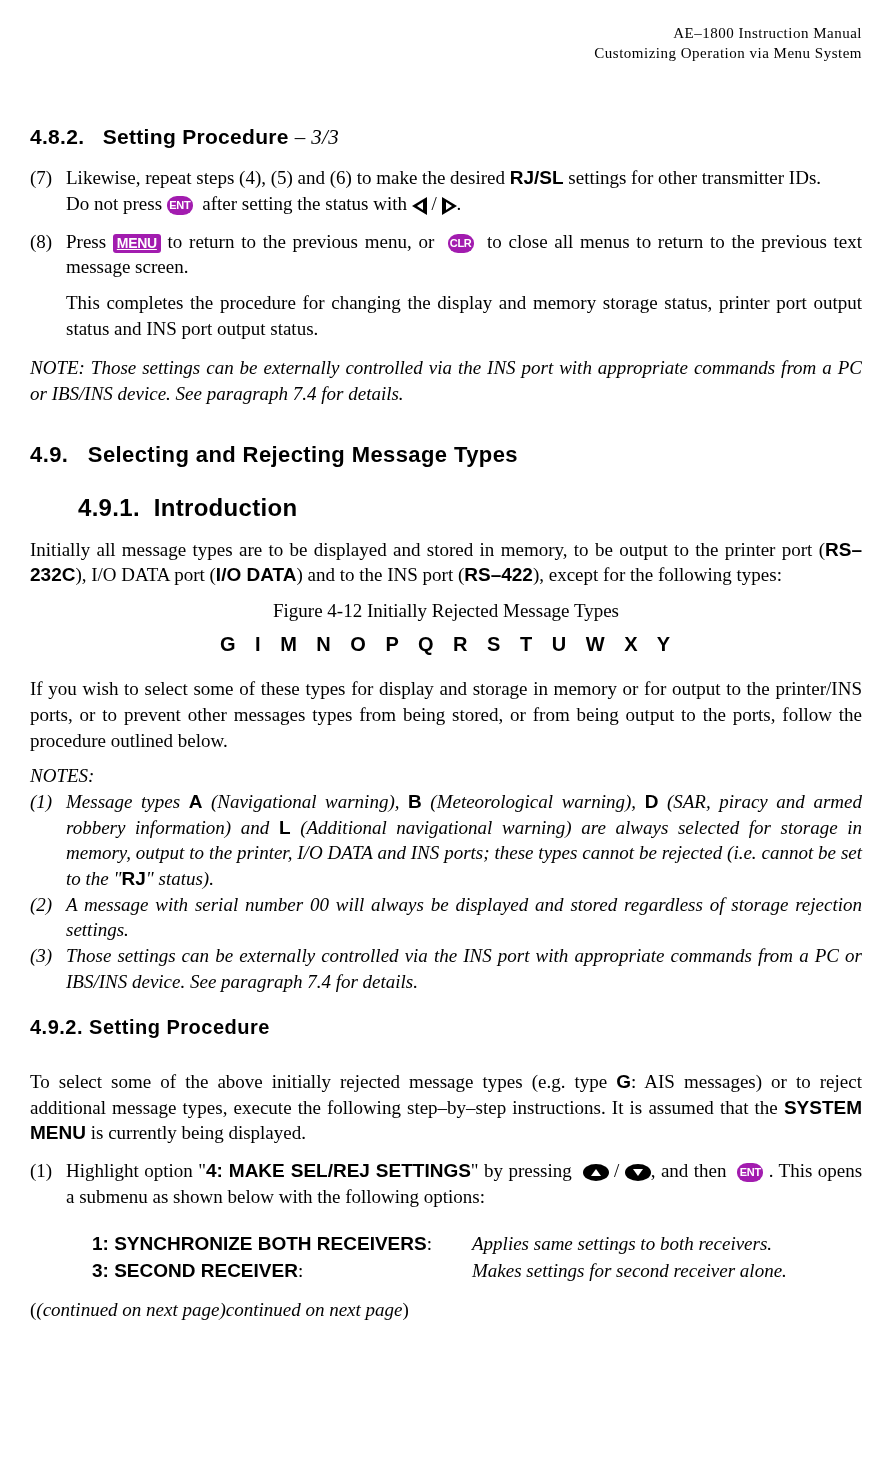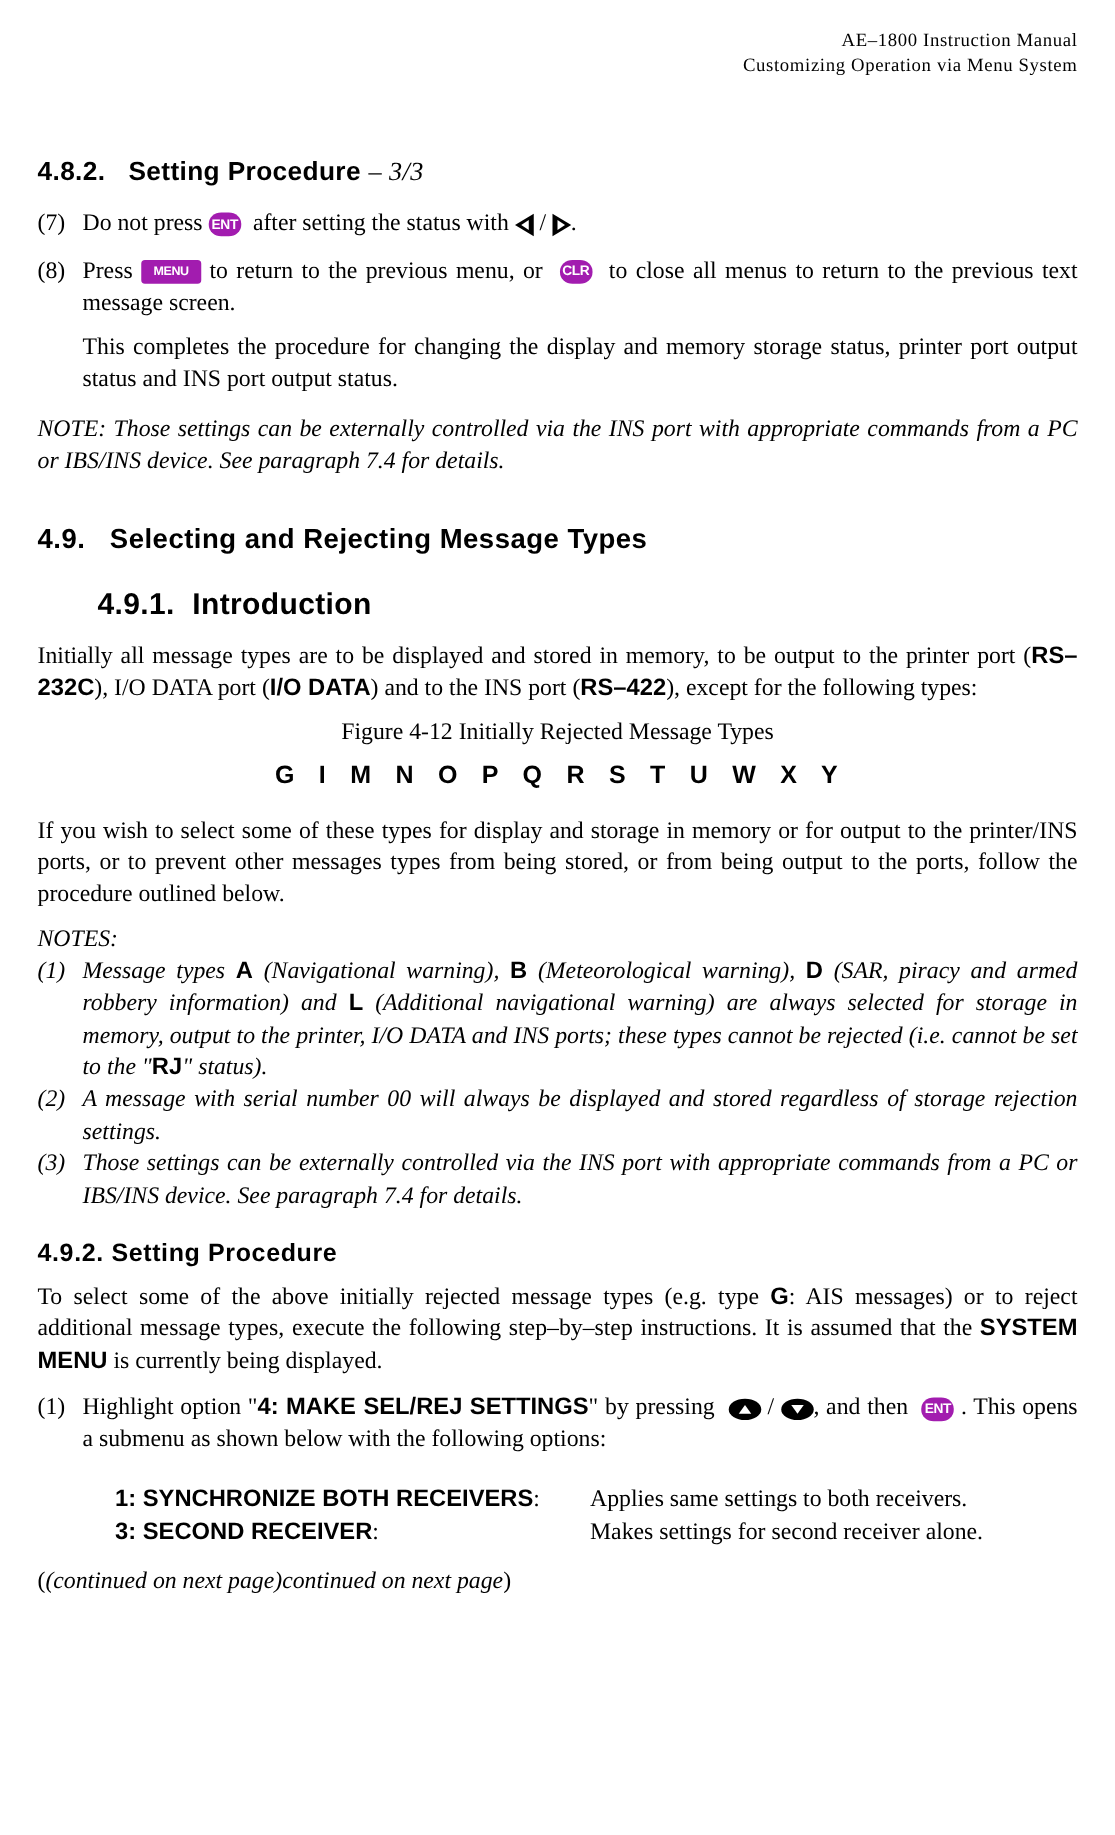--- a/index.html
+++ b/index.html
@@ -57,22 +57,23 @@
       font-weight: bold;
       font-size: 11px;
       width: 26px;
       height: 19px;
       border-radius: 10px / 9px;
       vertical-align: middle;
       letter-spacing: -0.3px;
     }
     .key-menu {
       border-radius: 3px;
-      font-size: 10px;
+      font-size: 14px;
       width: 48px;
+      text-decoration: underline;
     }
     .arrow-key {
       display: inline-block;
       width: 0;
       height: 0;
       vertical-align: middle;
     }
     .arrow-left {
       border-top: 9px solid transparent;
       border-bottom: 9px solid transparent;
@@ -197,36 +198,37 @@
     }
     .note-item .nbody {
       flex: 1;
     }
     .sub-heading2 {
       font-family: Arial, Helvetica, sans-serif;
       font-weight: bold;
       font-size: 20px;
       letter-spacing: 0.5px;
       margin-top: 20px;
-      margin-bottom: 8px;
+      margin-bottom: 28px;
     }
     .options-table {
       margin-left: 26px;
       margin-top: 22px;
     }
     .options-row {
       display: flex;
       margin-bottom: 1px;
     }
     .options-row .label {
       width: 380px;
       flex-shrink: 0;
     }
     .options-row .desc {
       flex: 1;
+      font-style: italic;
     }
     .continued {
       margin-top: 12px;
     }
   </style>
 </head>
 <body>
 
 <div class="header-right">
   <div>AE–1800 Instruction Manual</div>
@@ -236,20 +238,23 @@
 <div class="section-heading">
   <span>4.8.2.</span>&nbsp;&nbsp;
   <span>Setting Procedure</span>
   <span style="font-weight:normal;font-family:Georgia,serif;"> <span>–</span> </span>
   <span class="page-frac">3/3</span>
 </div>
 
 <div class="numbered-item">
   <div class="num">(7)</div>
   <div class="body">
+    <div>
+      <span>Likewise, repeat steps (4), (5) and (6) to make the desired </span><span class="bold-sans">RJ/SL</span><span> settings for other transmitter IDs.</span>
+    </div>
     <div>
       <span>Do not press </span><span class="key">ENT</span>&nbsp;<span> after setting the status with </span><span class="arrow-key arrow-left"></span><span> / </span><span class="arrow-key arrow-right"></span><span>.</span>
     </div>
   </div>
 </div>
 
 <div class="numbered-item">
   <div class="num">(8)</div>
   <div class="body">
     <div>

